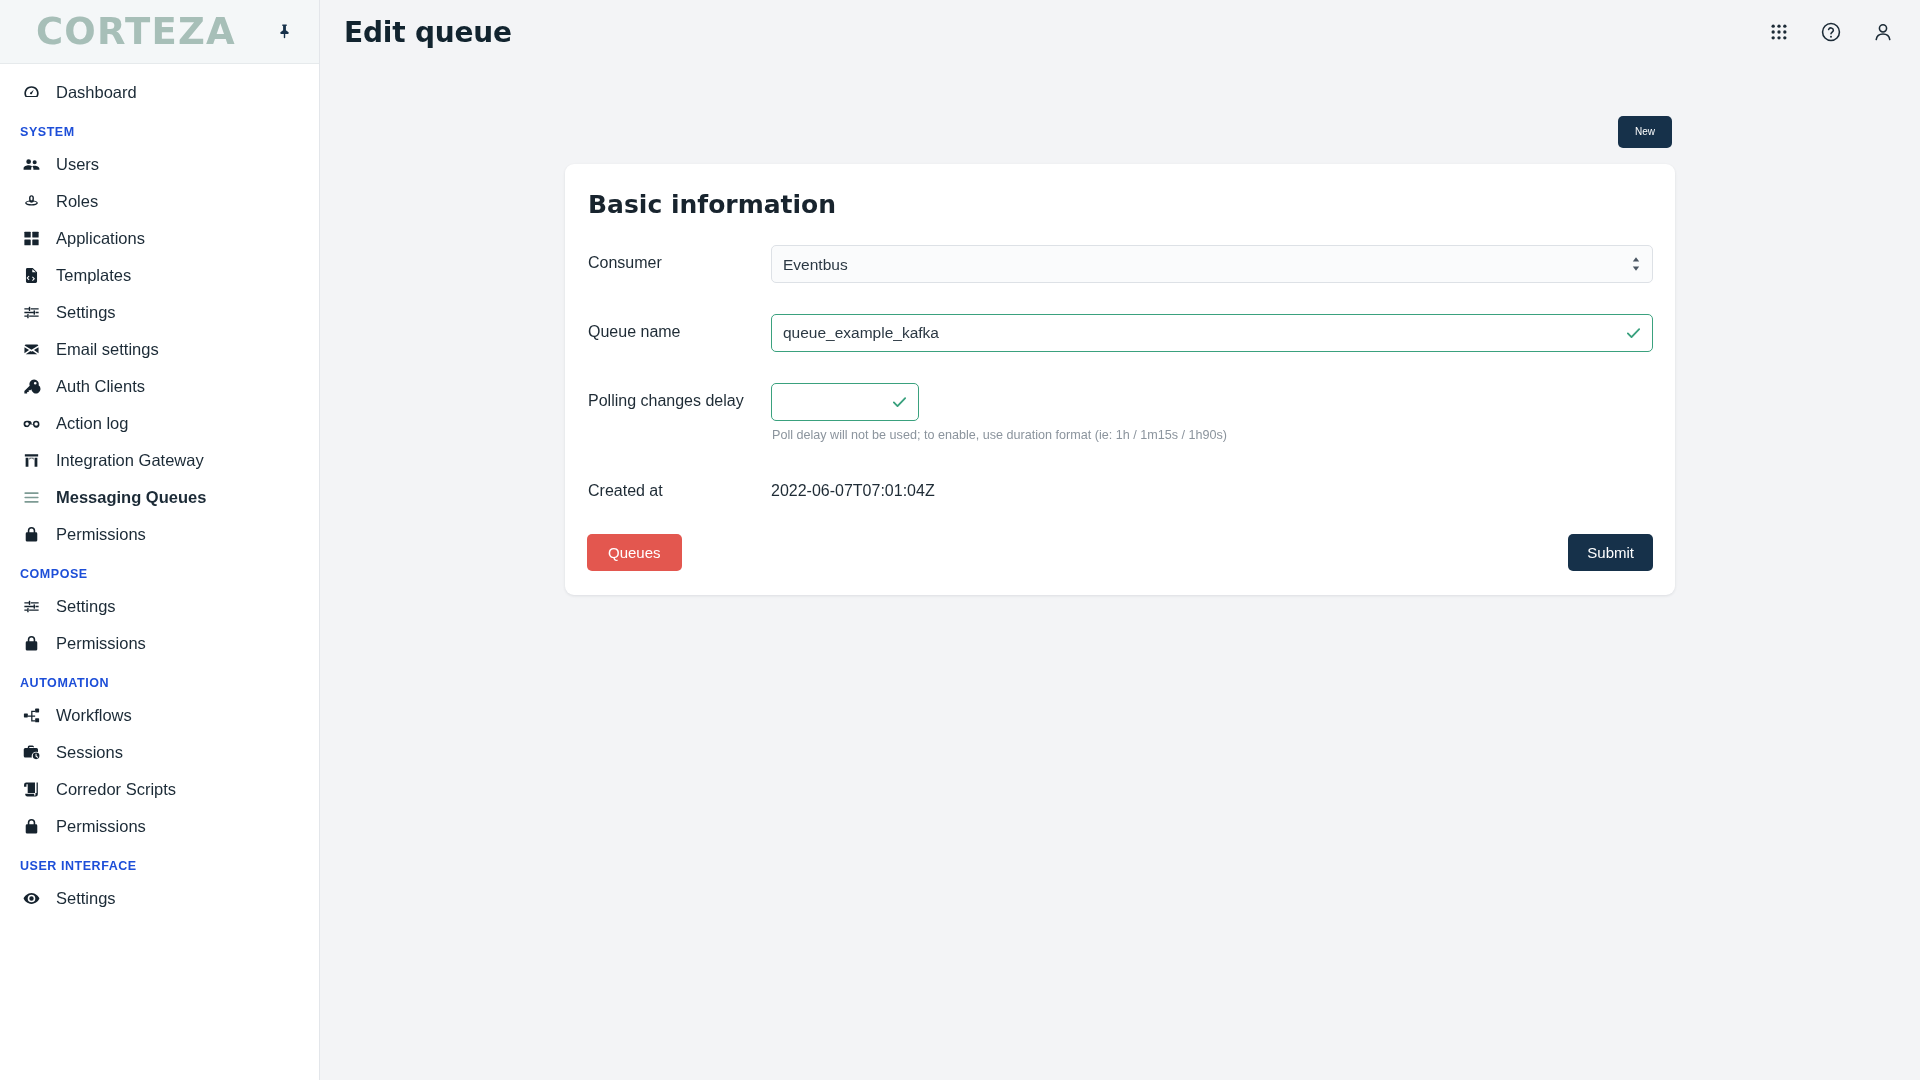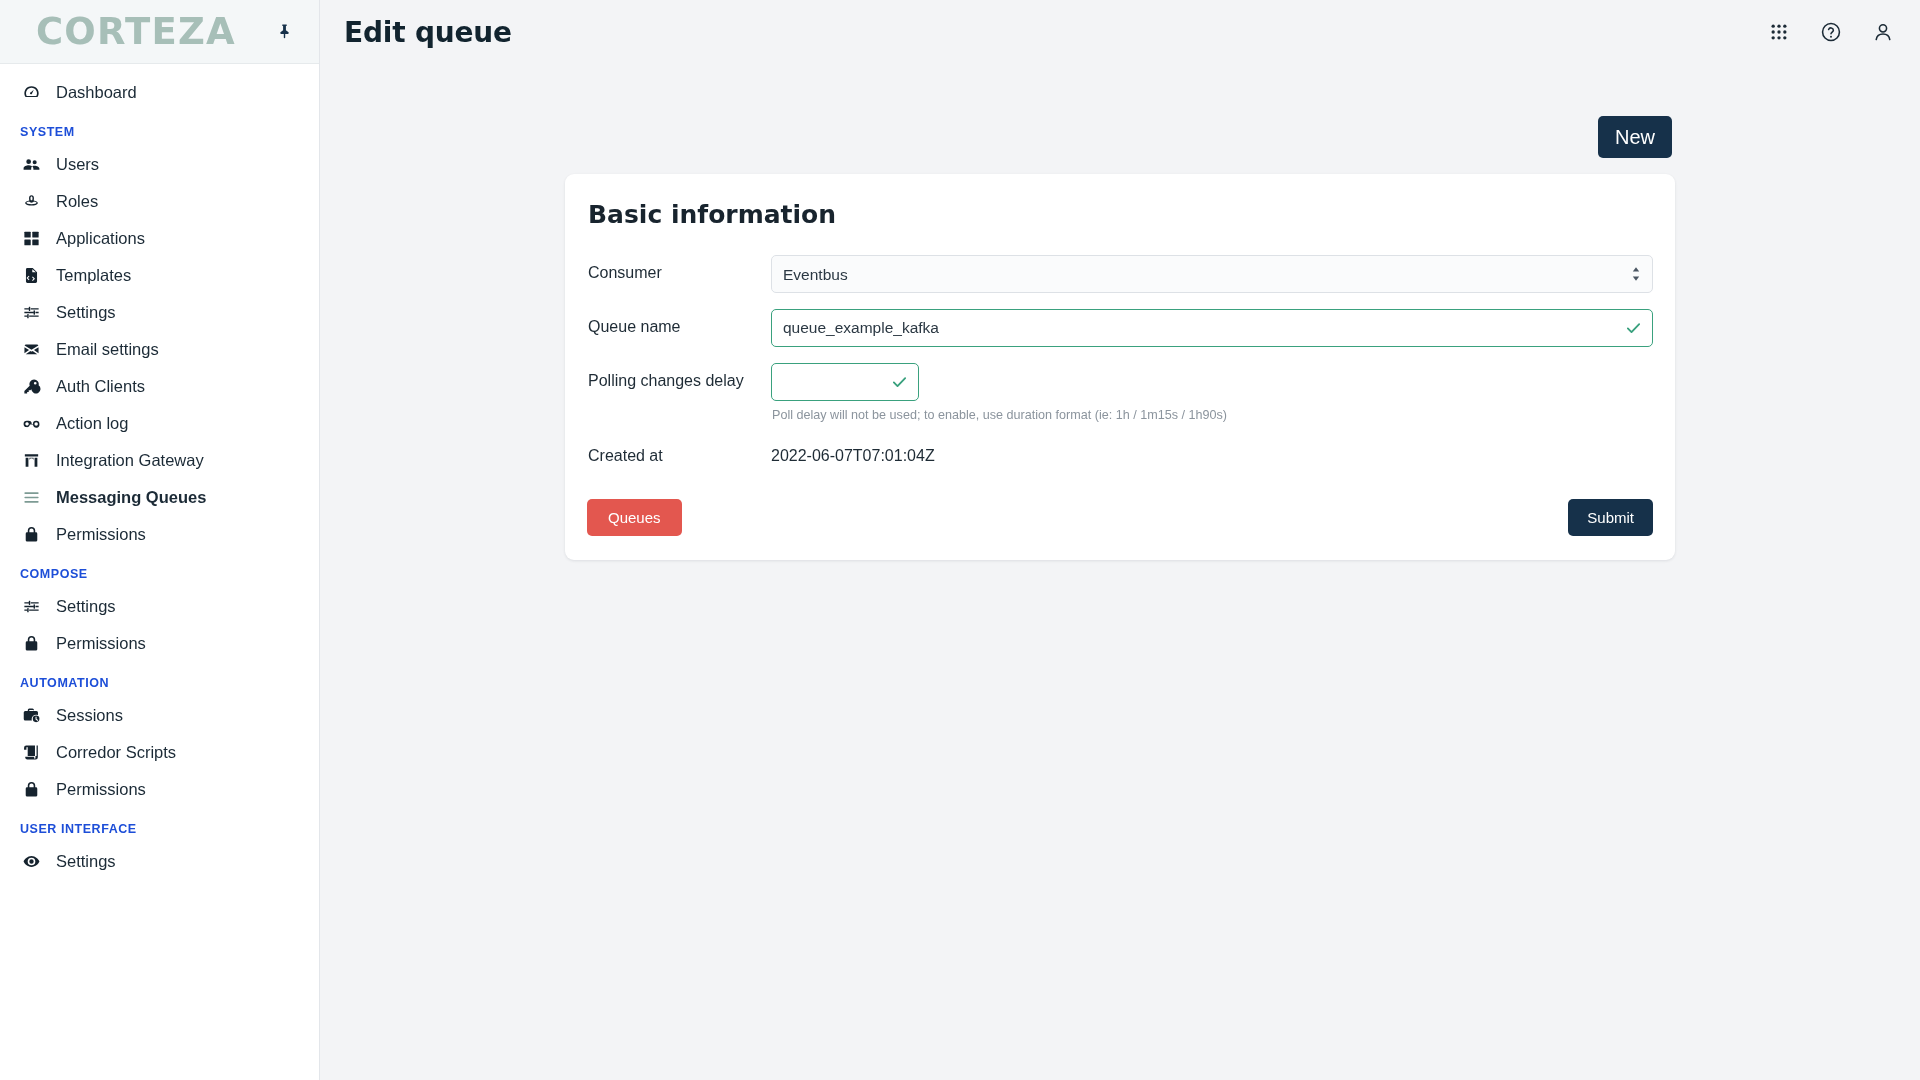--- a/index.html
+++ b/index.html
@@ -82,21 +82,21 @@
     flex: 1;
     font-family: "DejaVu Sans", sans-serif;
   }
   .top-icons { display: flex; align-items: center; gap: 26px; color: #1b2a36; }
   .top-icon { width: 26px; height: 26px; display: flex; align-items: center; justify-content: center; cursor: pointer; }
 
   .content { flex: 1; padding: 0 24px; position: relative; }
   .new-row { display: flex; justify-content: flex-end; padding-right: 224px; padding-top: 14px; }
   .btn {
     border: none; border-radius: 5px;
-    font-size: 20px; cursor: pointer;
+    font-size: 10px; cursor: pointer;
     font-family: "Liberation Sans", sans-serif;
     line-height: 1;
   }
   .btn-new {
     background: #16314a; color: #fff;
     padding: 11px 17px;
     border-radius: 5px;
   }
   .card {
     width: 1110px;
@@ -104,21 +104,21 @@
     background: #fff;
     border-radius: 9px;
     box-shadow: 0 1px 3px rgba(16,30,45,0.10);
     padding: 26px 22px 24px 22px;
   }
   .card-title {
     font-size: 25px; font-weight: 700; color: #18242e;
     padding: 0 0 0 1px; margin-bottom: 26px;
     font-family: "DejaVu Sans", sans-serif;
   }
-  .form-row { display: flex; align-items: flex-start; margin-bottom: 16px; }
+  .form-row { display: flex; align-items: flex-start; margin-bottom: 31px; }
   .form-label {
     width: 184px; flex: 0 0 184px;
     font-size: 16px; color: #1e2b35;
     padding-top: 9px; padding-left: 1px;
   }
   .field-col { flex: 1; }
 
   .select-wrap { position: relative; }
   .form-select {
     width: 100%; height: 38px;
@@ -312,20 +312,31 @@
         </div>
         <div class="nav-item">
           <span class="ic">
             <svg width="19" height="19" viewBox="0 0 24 24" fill="currentColor">
               <path d="M12 2.4A4.7 4.7 0 007.3 7v2.2H6.4A1.7 1.7 0 004.7 11v8.2a1.7 1.7 0 001.7 1.7h11.2a1.7 1.7 0 001.7-1.7V11a1.7 1.7 0 00-1.7-1.7h-.9V7A4.7 4.7 0 0012 2.4zm0 2a2.7 2.7 0 012.7 2.6v2.2H9.3V7A2.7 2.7 0 0112 4.4z"></path>
             </svg>
           </span>
           <span class="lbl">Permissions</span>
         </div>
         <div class="nav-group">AUTOMATION</div>
+        <div class="nav-item">
+          <span class="ic">
+            <svg width="19" height="19" viewBox="0 0 24 24" fill="currentColor">
+              <rect x="2.4" y="9.4" width="5" height="5" rx="0.8"></rect>
+              <rect x="16.6" y="3.2" width="5" height="5" rx="0.8"></rect>
+              <rect x="16.6" y="15.6" width="5" height="5" rx="0.8"></rect>
+              <path d="M7.4 11.9h4.2v-6h5v1.6h-3.4v4.4h3.4v1.6h-3.4v4.4h3.4v1.6h-5v-6H7.4z"></path>
+            </svg>
+          </span>
+          <span class="lbl">Workflows</span>
+        </div>
         <div class="nav-item">
           <span class="ic">
             <svg width="19" height="19" viewBox="0 0 24 24" fill="currentColor">
               <path d="M9.2 3.2a1.9 1.9 0 00-1.9 1.9v1.1H4.1A1.9 1.9 0 002.2 8.1v8.3a1.9 1.9 0 001.9 1.9h8.4a5.6 5.6 0 01-.3-1.8 5.6 5.6 0 015.6-5.6 5.6 5.6 0 012.4.5V8.1a1.9 1.9 0 00-1.9-1.9h-3.2V5.1a1.9 1.9 0 00-1.9-1.9zm0 1.8h5.6v1.2H9.2zm8.6 7a4.2 4.2 0 104.2 4.2 4.2 4.2 0 00-4.2-4.2zm-.7 1.6h1.3v2.8l2.1 1.3-.7 1.1-2.7-1.7z"></path>
             </svg>
           </span>
           <span class="lbl">Sessions</span>
         </div>
         <div class="nav-item">
           <span class="ic">

